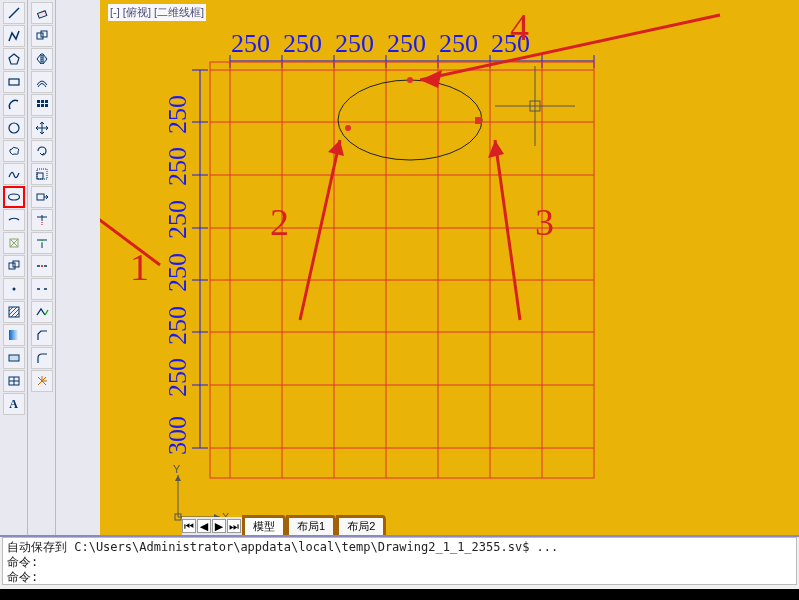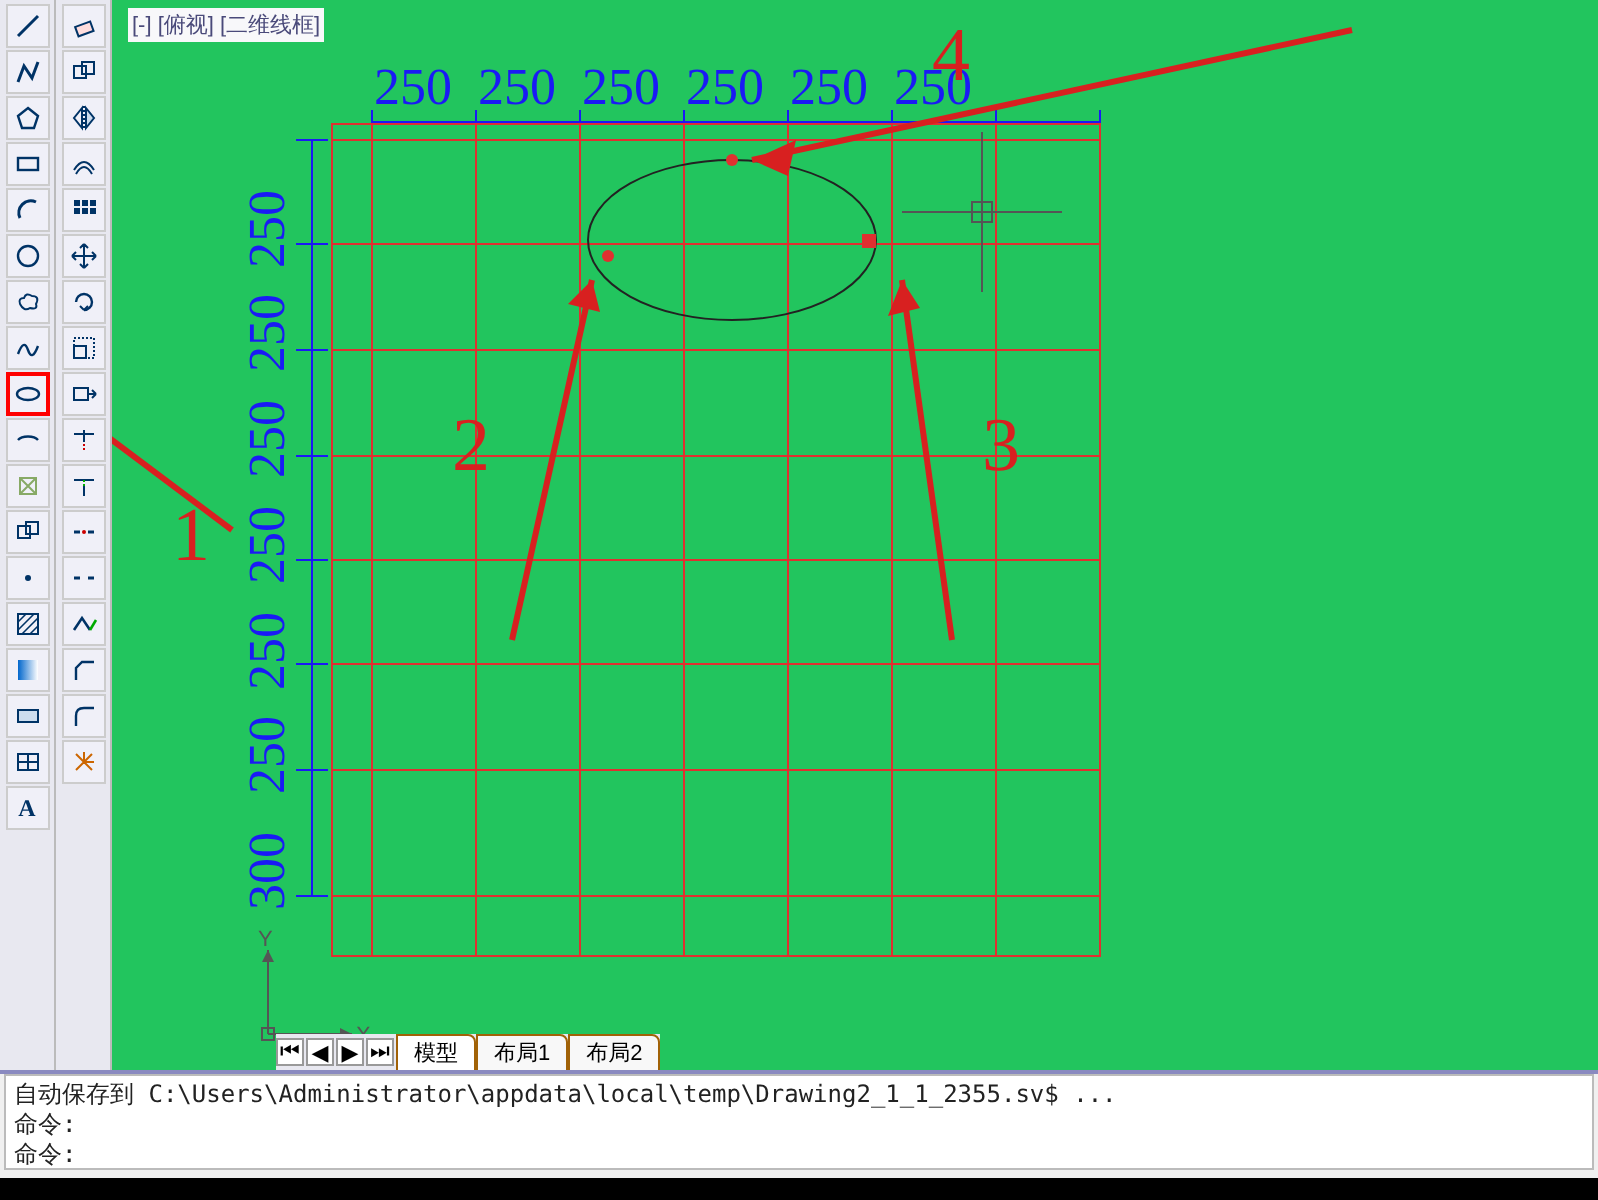--- a/index.html
+++ b/index.html
@@ -2,32 +2,32 @@
 <html><head>
 <meta charset="utf-8">
 <style>
 * { box-sizing: border-box; margin: 0; padding: 0; }
 body { font-family: "Microsoft YaHei", sans-serif; font-size: 11px; background: #000; width: 799px; height: 600px; overflow: hidden; position: relative; }
 .app { display: flex; height: 535px; background: #e8e8f0; }
 .toolbar-col { width: 28px; background: #e8e8f0; border-right: 1px solid #bbb; display: flex; flex-direction: column; padding-top: 2px; }
 .tool-btn { width: 22px; height: 22px; margin: 0 auto 1px; background: #f0f0f8; border: 1px solid #ccc; display: flex; align-items: center; justify-content: center; cursor: pointer; }
 .tool-btn svg { width: 14px; height: 14px; }
 .tool-highlight { border: 2px solid #f00; }
-.canvas-wrap { flex: 1; background: #22c55e; position: relative; overflow: hidden; }
+.canvas-wrap { flex: 1; background: #eab308; position: relative; overflow: hidden; margin-left: 44px; }
 .view-label { position: absolute; top: 4px; left: 8px; color: #4a4a7a; font-size: 11px; background: #f8f8fa; padding: 1px 2px; }
 .drawing { position: absolute; top: 0; left: 0; width: 740px; height: 490px; }
 .dim-text { font-family: "Times New Roman", serif; font-size: 26px; fill: #1a1af5; }
 .grid-red line, .grid-red rect { stroke: #e03030; stroke-width: 1; fill: none; }
 .grid-blue line { stroke: #1a1af5; stroke-width: 1; }
 .ann-red { stroke: #d82020; fill: none; }
 .ann-text { font-family: cursive; font-size: 38px; fill: #d82020; }
 .ucs { position: absolute; left: 70px; bottom: 10px; }
 .tabs { position: absolute; left: 82px; bottom: 0; height: 18px; display: flex; align-items: center; background: #e8e8f0; font-size: 11px; }
 .tab-nav { width: 14px; height: 14px; border: 1px solid #999; background: #fff; display: inline-flex; align-items: center; justify-content: center; margin-right: 1px; cursor: pointer; }
-.tab { padding: 1px 8px; border: 1px solid #a16207; background: #f8f8f8; margin-left: 0; cursor: pointer; border-top-right-radius: 4px; }
+.tab { padding: 1px 8px; border: 3px solid #a16207; background: #f8f8f8; margin-left: 0; cursor: pointer; border-top-right-radius: 4px; }
 .tab.active { background: #fff; font-weight: normal; }
 .cmdline { position: absolute; left: 0; top: 535px; width: 799px; height: 54px; background: #f0f0f0; border-top: 2px solid #8a8ac0; font-family: Consolas, monospace; font-size: 12px; }
 .cmd-scroll { background: #fff; border: 1px solid #bbb; height: 48px; padding: 2px 4px; overflow: hidden; margin: 0 2px; }
 .cmd-line { white-space: pre; color: #222; line-height: 15px; }
 .cross { stroke: #555; stroke-width: 1; }
 </style>
 </head>
 <body>
 
 <div class="app">

